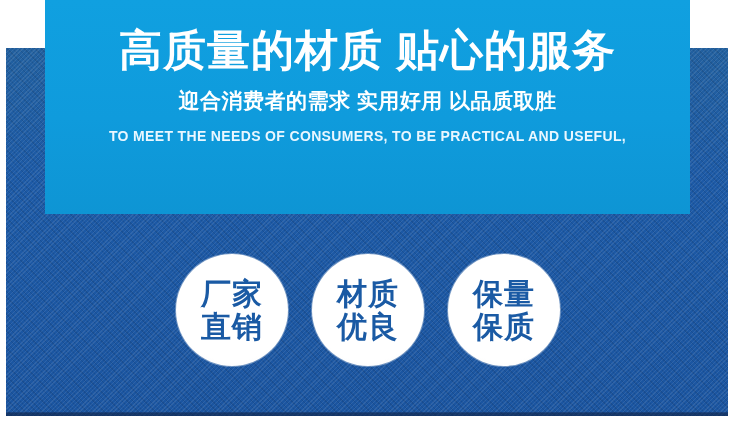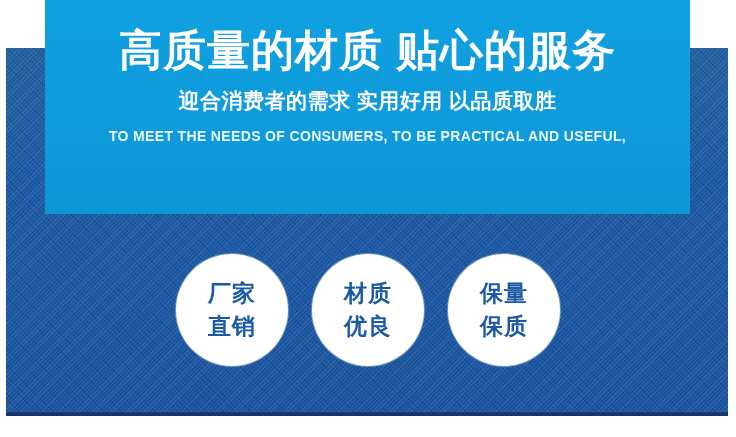--- a/index.html
+++ b/index.html
@@ -126,21 +126,21 @@
     background-image: radial-gradient(circle at 50% 42%, #ffffff 0%, #ffffff 70%, #f2f4f7 100%);
     display: flex;
     flex-direction: column;
     justify-content: center;
     align-items: center;
     box-shadow: 0 0 0 1px rgba(255,255,255,0.35);
   }
 
   .circle .ln {
     color: #1a5aa4;
-    font-size: 23px;
+    font-size: 30px;
     line-height: 33px;
     font-weight: 700;
     letter-spacing: 1px;
     white-space: nowrap;
   }
 </style>
 </head>
 <body>
 
 <div id="stage">

